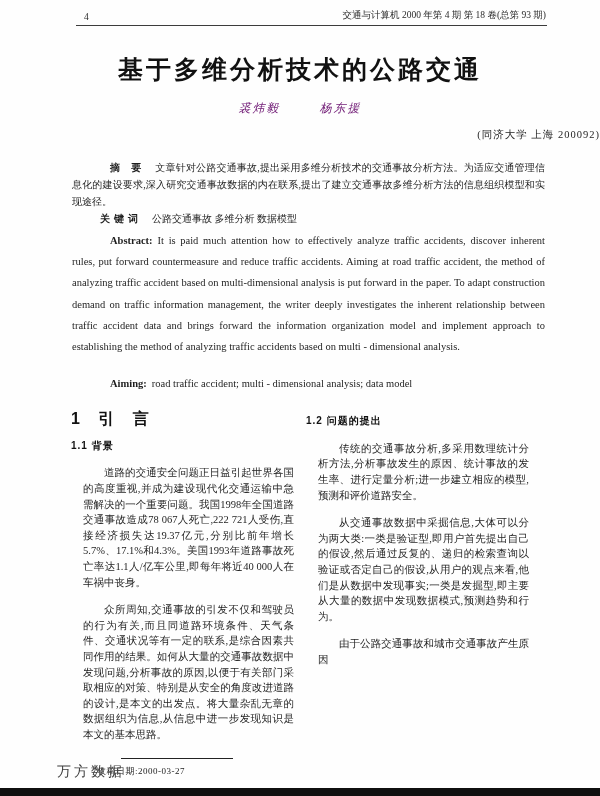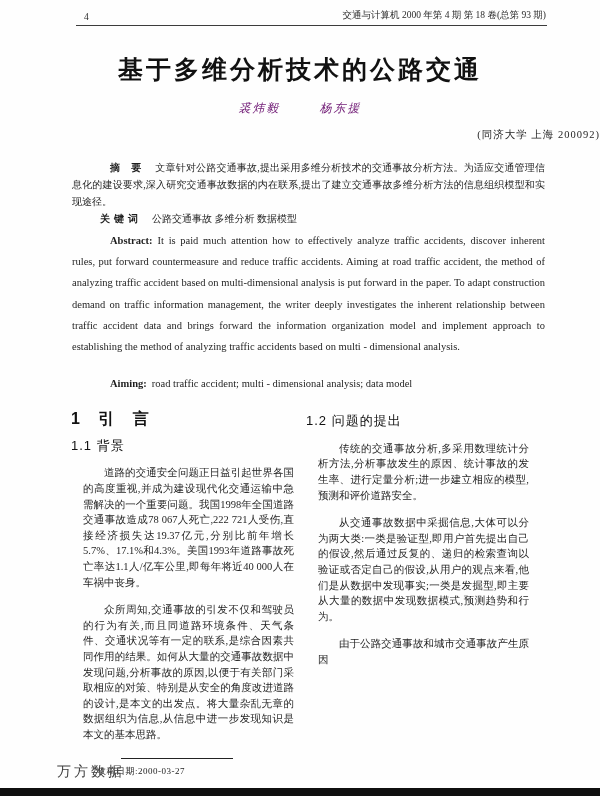--- a/index.html
+++ b/index.html
@@ -91,21 +91,21 @@
     text-align:justify;
   }
   .sec-h1{
     font-family:"Liberation Sans","DejaVu Sans",sans-serif;
     font-size:16px;font-weight:bold;
     letter-spacing:7px;
     margin:3px 0 11px 0;color:#111;
   }
   .sec-h2{
     font-family:"Liberation Sans","DejaVu Sans",sans-serif;
-    font-size:13px;font-weight:normal;
+    font-size:10px;font-weight:bold;
     letter-spacing:1px;
     margin:5px 0 4px 0;color:#111;
   }
   .col p{margin:12px;text-indent:2em;}
   .footnote-rule{
     border:0;border-top:1.5px solid #222;
     width:112px;
     margin:15px 0 5px 50px;
   }
   .footnote{

